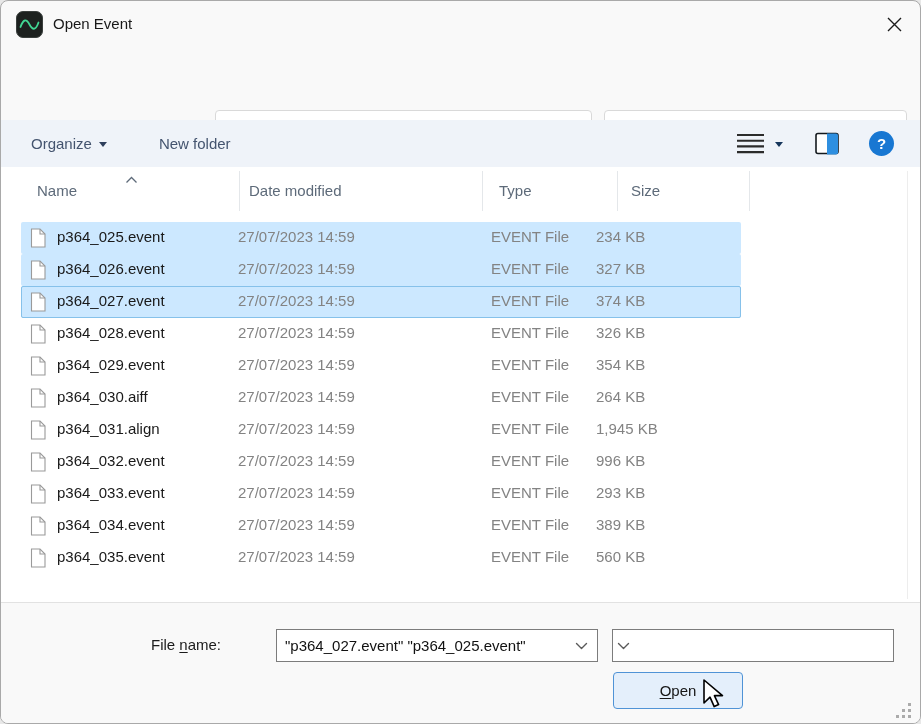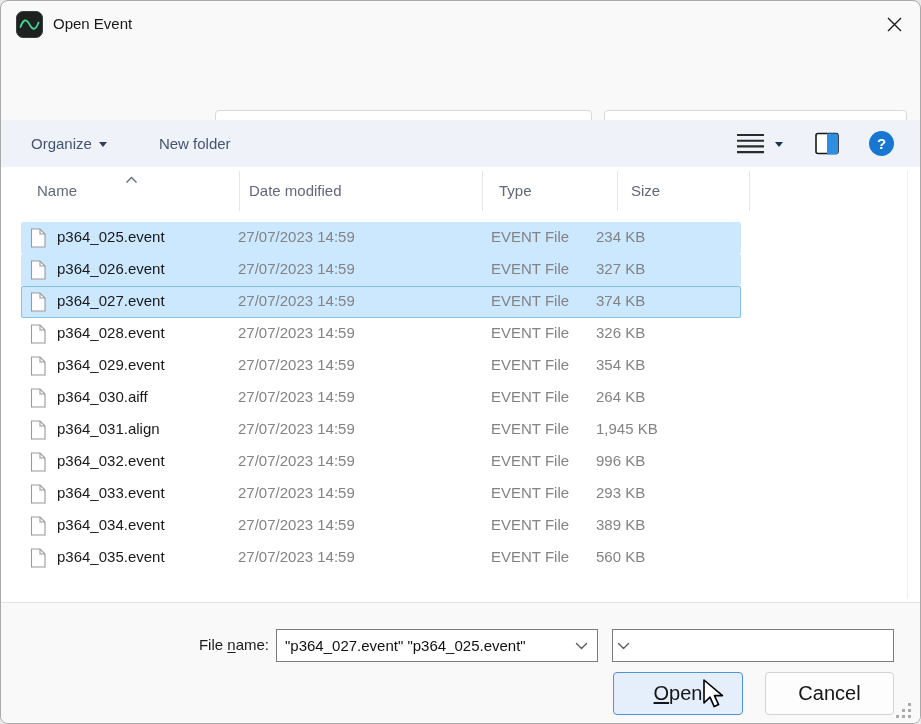--- a/index.html
+++ b/index.html
@@ -48,27 +48,27 @@
   .file-row { position:relative; height:32px; margin-left:20px; width:720px; border-radius:2px; cursor:default; }
   .file-row.selected { background:#cce8ff; }
   .file-row.focused { outline:1px solid #86c1ea; outline-offset:-1px; }
   .f-icon { position:absolute; left:9px; top:6px; }
   .f-name { position:absolute; left:36px; top:6px; color:#191919; }
   .f-date { position:absolute; left:217px; top:6px; color:#838383; }
   .f-type { position:absolute; left:470px; top:6px; color:#838383; }
   .f-size { position:absolute; left:575px; top:6px; width:140px; text-align:left; color:#838383; }
   
   .footer { position:absolute; left:0; top:601px; width:100%; height:123px; background:#f9f9f9; border-top:1px solid #e2e2e2; }
-  .fn-label { position:absolute; left:150px; top:33px; width:118px; text-align:right; color:#1b1b1b; }
+  .fn-label { position:absolute; left:150px; top:33px; width:118px; text-align:left; color:#1b1b1b; }
   .fn-combo { position:absolute; left:275px; top:26px; width:322px; height:33px; background:#fff; border:1px solid #7c7c7c; display:flex; align-items:center; }
   .fn-combo input { flex:1; border:none; outline:none; font-family:inherit; font-size:15px; padding-left:8px; color:#111; background:transparent; min-width:0; }
   .combo-chev { padding:0 9px 0 4px; display:flex; }
   .ft-combo { position:absolute; left:611px; top:26px; width:282px; height:33px; background:#fff; border:1px solid #7c7c7c; display:flex; align-items:center; }
   .ft-value { flex:1; padding-left:8px; white-space:nowrap; overflow:hidden; color:#111; }
-  .btn { position:absolute; top:69px; height:43px; font-family:inherit; font-size:20px; color:#161616; border-radius:4px; cursor:pointer; }
+  .btn { position:absolute; top:69px; height:37px; font-family:inherit; font-size:15px; color:#161616; border-radius:4px; cursor:pointer; }
   .open-btn { left:612px; width:130px; background:#e4effb; border:1px solid #4f93d6; }
   .cancel-btn { left:764px; width:129px; background:#fdfdfd; border:1px solid #d2d2d2; }
   u { text-underline-offset:2px; }
   .cursor { position:absolute; left:699px; top:677px; pointer-events:none; z-index:50; }
   .grip { position:absolute; left:894px; top:701px; }
 </style>
 </head>
 <body>
 
 <div class="window">
@@ -347,21 +347,20 @@
 
     <div class="ft-combo">
       <span class="combo-chev">
         <svg width="13" height="8" viewBox="0 0 13 8">
           <path d="M1.5 1.5 L6.5 6.5 L11.5 1.5" stroke="#5a5a5a" stroke-width="1.4" fill="none" stroke-linecap="round" stroke-linejoin="round"></path>
         </svg>
       </span>
     </div>
 
     <button class="btn open-btn"><u>O</u><span>pen</span></button>
-    <button class="btn cancel-btn"><span>Cancel</span></button>
   </div>
 
   <span class="cursor">
     <svg width="27" height="31" viewBox="0 0 27 31">
       <path d="M4 2 L4 25 L10 19.2 L14.2 28.6 L18.6 26.6 L14.4 17.6 L22.5 17.6 Z" fill="#ffffff" stroke="#000000" stroke-width="1.6" stroke-linejoin="round"></path>
     </svg>
   </span>
 
   <span class="grip">
     <svg width="18" height="18" viewBox="0 0 18 18">

